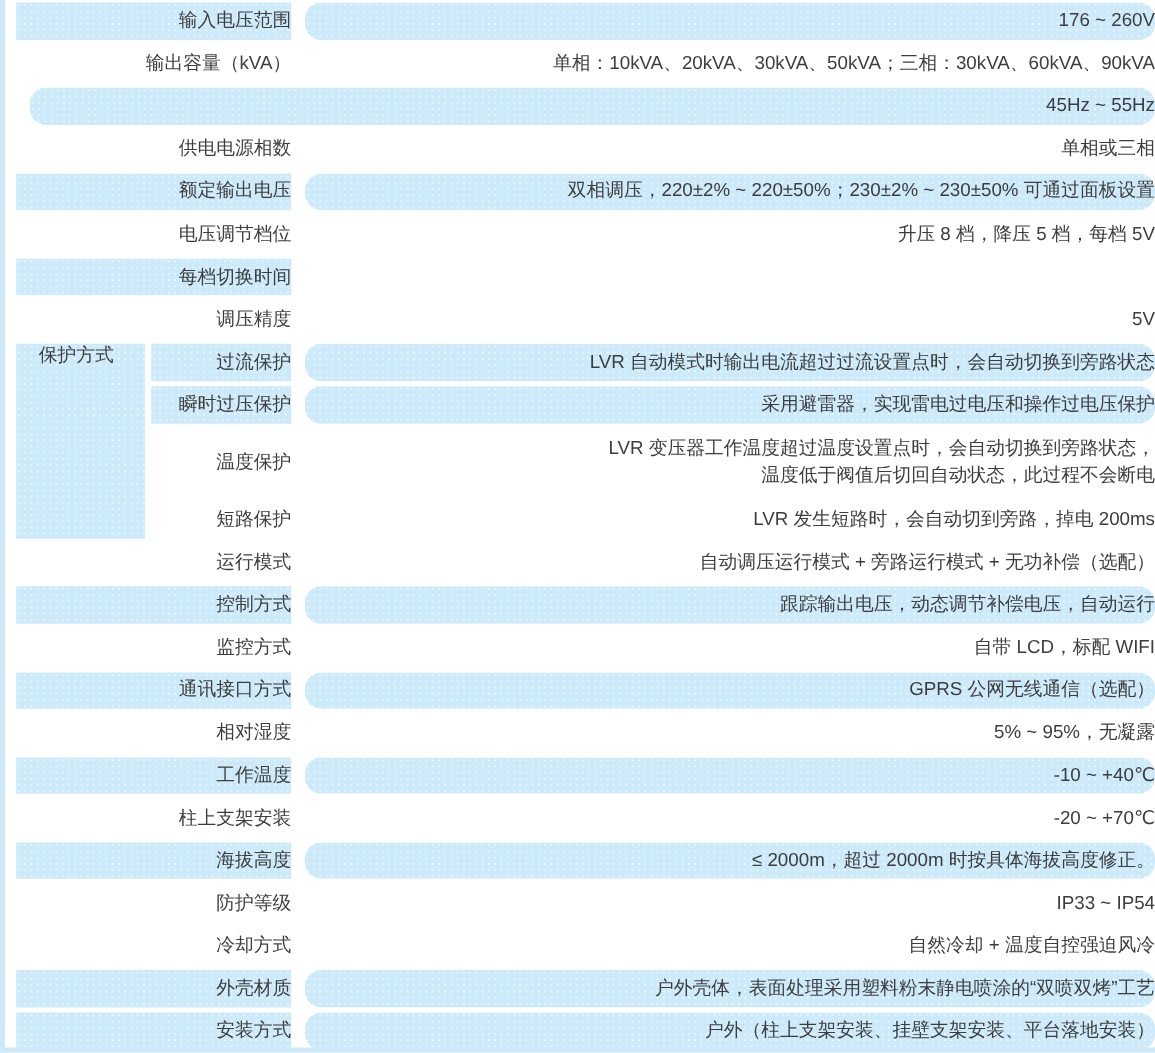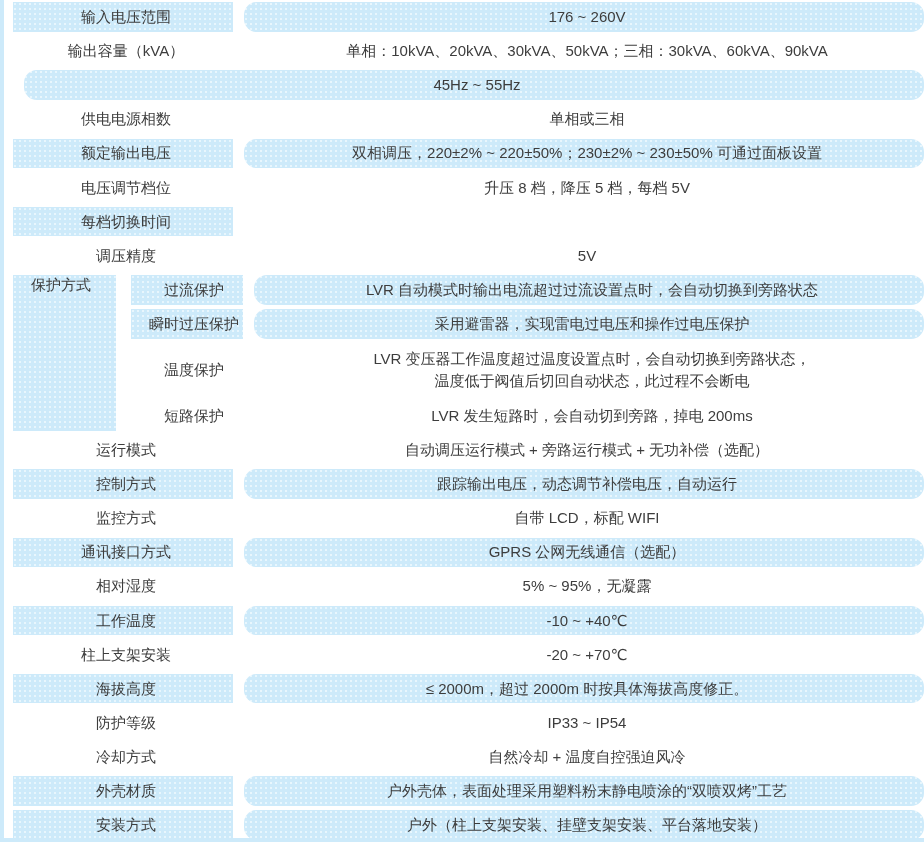--- a/index.html
+++ b/index.html
@@ -14,41 +14,41 @@
   
   .accent-left{position:absolute;left:0;top:0;width:4px;height:842px;background:#cdeafa;}
   .accent-bottom{position:absolute;left:0;bottom:0;width:924px;height:4px;background:#cdeafa;}
 
   
   .spec-table{position:absolute;left:13px;top:0;width:911px;display:flex;flex-direction:column;}
 
   .row{display:flex;height:34.1px;}
   .cell{
     margin:2.3px 0;
-    display:flex;flex-direction:column;justify-content:center;align-items:center;
+    display:flex;flex-direction:column;justify-content:center;align-items:flex-end;
     box-sizing:border-box;background:transparent;
   }
   .blue-bg{
     background-color:#cdeafa;
     background-image:radial-gradient(circle at 2px 2px, rgba(255,255,255,0.55) 0.8px, transparent 0.9px);
     background-size:5px 5px;
   }
   .label-cell{width:220px;padding-left:6px;}
   .value-cell{flex:1;margin-left:11px;padding-left:6px;border-radius:13px;}
   .line{font-size:15px;line-height:22px;white-space:nowrap;}
   .label-text{font-size:15px;line-height:20px;white-space:nowrap;}
 
   
   .group{display:flex;}
   .group-label-cell{
     width:103px;margin:2.3px 0;padding-left:18px;box-sizing:border-box;
     display:flex;align-items:flex-start;
   }
   .group-rows{flex:1;margin-left:5px;display:flex;flex-direction:column;}
-  .sub-row{display:flex;height:34.1px;margin-left:10px;}
+  .sub-row{display:flex;height:34.1px;}
   .sub-row.double{height:58px;}
   .sub-label-cell{width:112px;padding-left:14px;}
 </style>
 </head>
 <body>
 
 <div class="page">
   <div class="accent-left"></div>
   <div class="spec-table">
       <div class="row">

